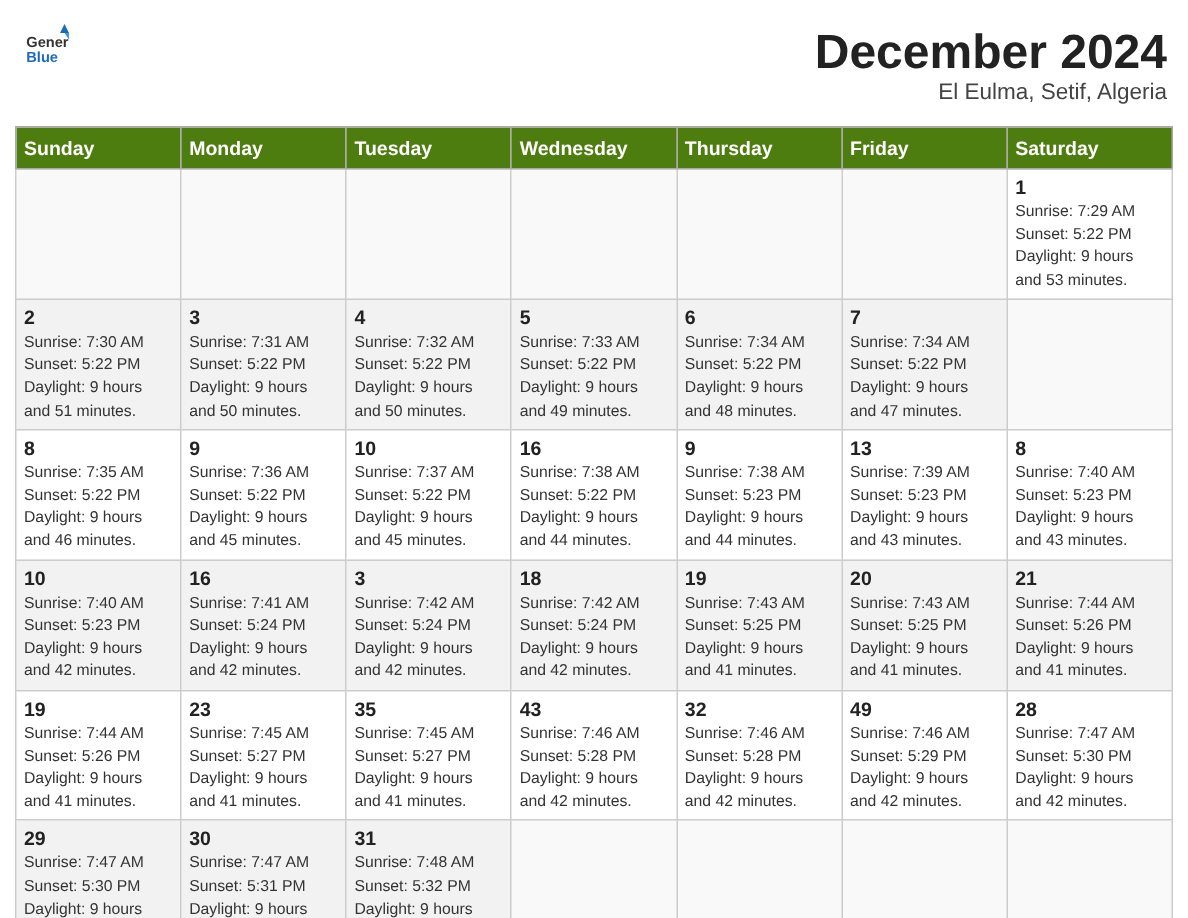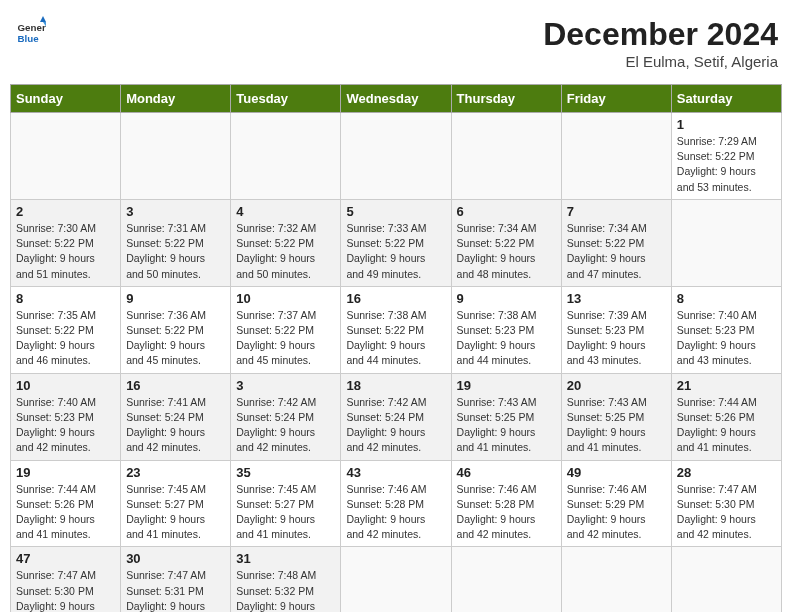--- a/index.html
+++ b/index.html
@@ -223,35 +223,35 @@
         </td>
         <td>
           <span class="day-num">35</span>
           <div class="day-info">Sunrise: 7:45 AM<br>Sunset: 5:27 PM<br>Daylight: 9 hours and 41 minutes.</div>
         </td>
         <td>
           <span class="day-num">43</span>
           <div class="day-info">Sunrise: 7:46 AM<br>Sunset: 5:28 PM<br>Daylight: 9 hours and 42 minutes.</div>
         </td>
         <td>
-          <span class="day-num">46</span>
+          <span class="day-num">32</span>
           <div class="day-info">Sunrise: 7:46 AM<br>Sunset: 5:28 PM<br>Daylight: 9 hours and 42 minutes.</div>
         </td>
         <td>
           <span class="day-num">49</span>
           <div class="day-info">Sunrise: 7:46 AM<br>Sunset: 5:29 PM<br>Daylight: 9 hours and 42 minutes.</div>
         </td>
         <td>
           <span class="day-num">28</span>
           <div class="day-info">Sunrise: 7:47 AM<br>Sunset: 5:30 PM<br>Daylight: 9 hours and 42 minutes.</div>
         </td>
       </tr>
       <tr>
         <td>
-          <span class="day-num">47</span>
+          <span class="day-num">29</span>
           <div class="day-info">Sunrise: 7:47 AM<br>Sunset: 5:30 PM<br>Daylight: 9 hours and 43 minutes.</div>
         </td>
         <td>
           <span class="day-num">30</span>
           <div class="day-info">Sunrise: 7:47 AM<br>Sunset: 5:31 PM<br>Daylight: 9 hours and 43 minutes.</div>
         </td>
         <td>
           <span class="day-num">31</span>
           <div class="day-info">Sunrise: 7:48 AM<br>Sunset: 5:32 PM<br>Daylight: 9 hours and 44 minutes.</div>
         </td>

